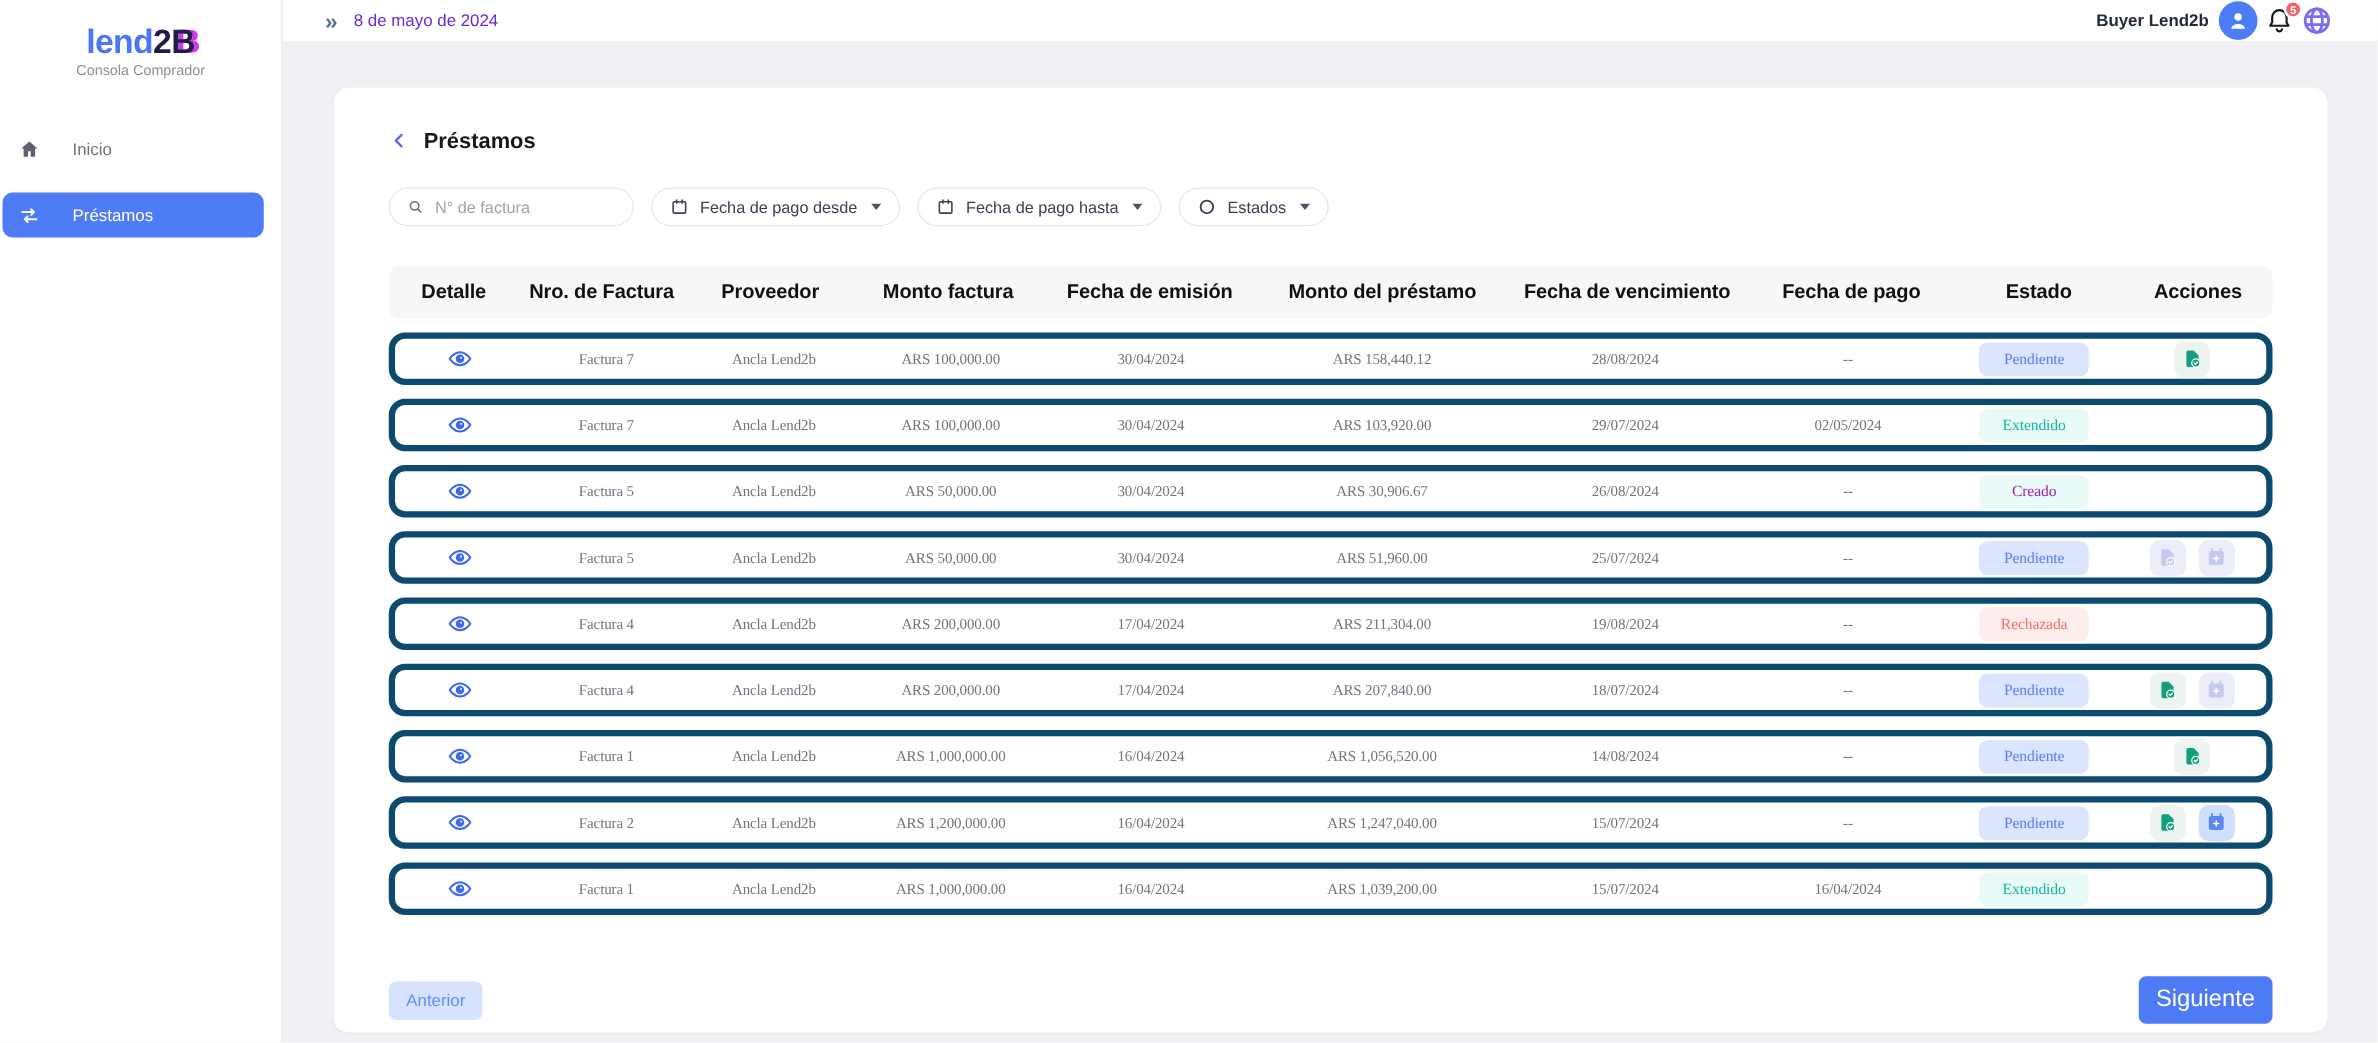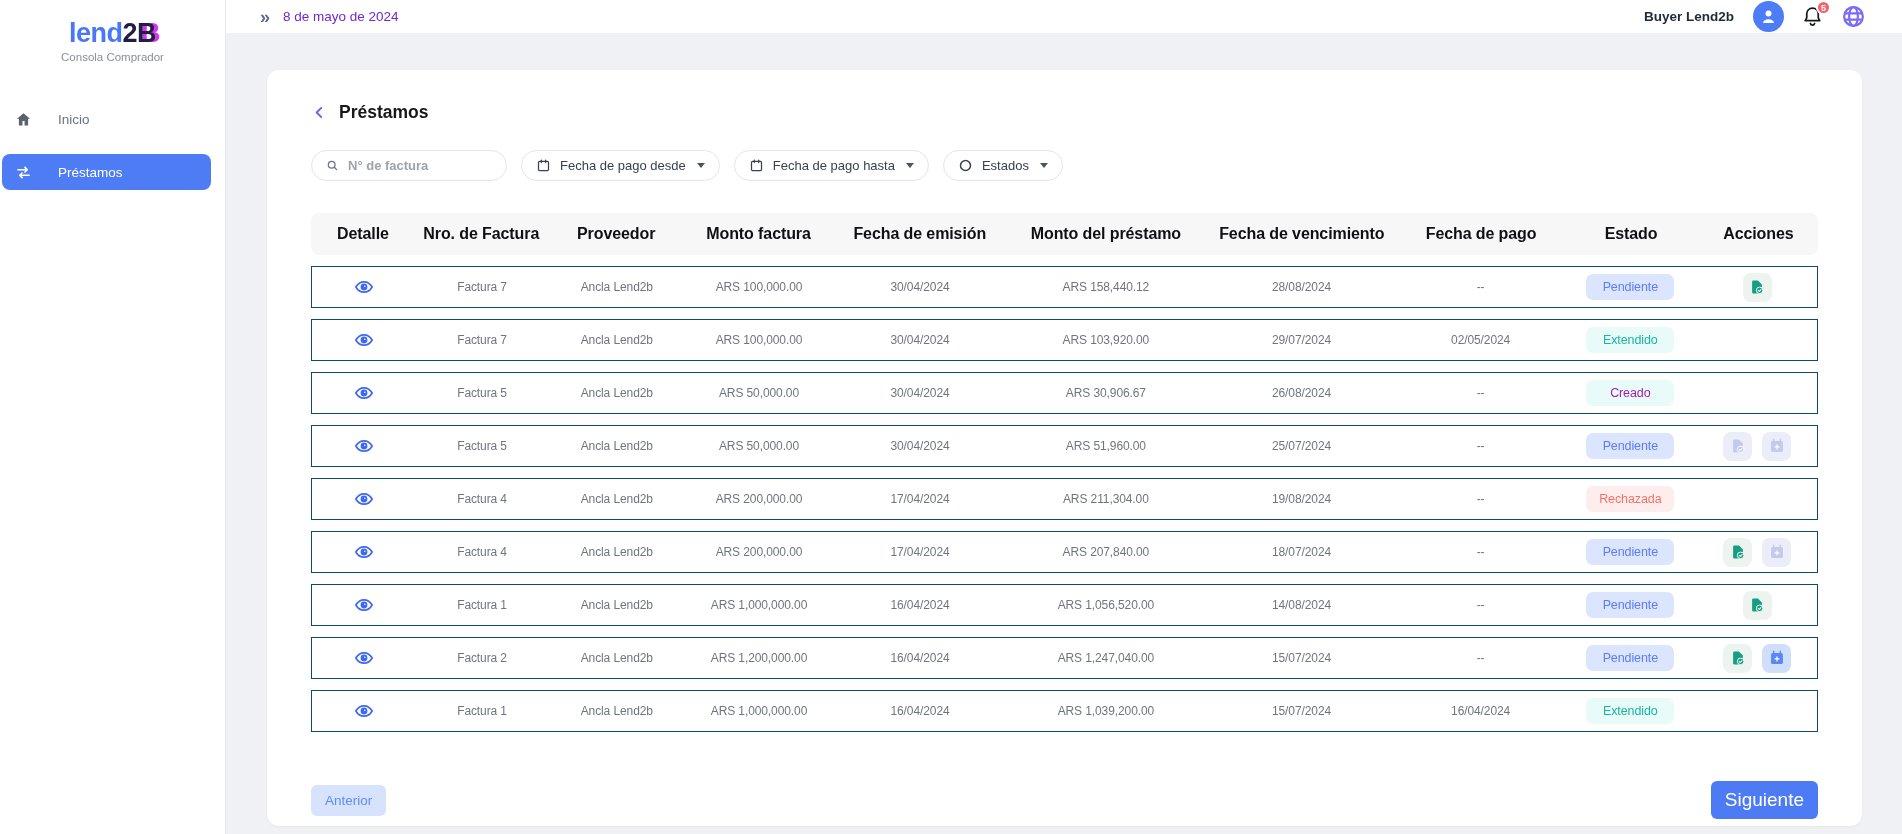--- a/index.html
+++ b/index.html
@@ -22,44 +22,44 @@
   .nav-item{height:36px;display:flex;align-items:center;gap:26px;padding-left:13px;margin:0 14px 0 2px;border-radius:8px;cursor:pointer;}
   .nav-item .ni-icon{width:17px;height:17px;color:#5b616e;display:flex;align-items:center;}
   .nav-item .ni-label{font-size:13.5px;color:#6b7280;}
   .nav-item.active{background:#4d7cf5;}
   .nav-item.active .ni-icon{color:#fff;}
   .nav-item.active .ni-label{color:#fff;}
   
   .topbar{position:absolute;left:226px;top:0;right:0;height:33px;background:#fff;display:flex;align-items:center;padding:0 36px 0 34px;z-index:2;}
   .tb-chevrons{font-size:18px;font-weight:700;color:#5b6b8c;margin-right:13px;line-height:1;}
   .tb-date{font-size:13.5px;color:#6d28d9;}
-  .tb-right{margin-left:auto;display:flex;align-items:center;gap:17px;}
+  .tb-right{margin-left:auto;display:flex;align-items:center;gap:6px;}
   .tb-user{font-size:13.5px;font-weight:600;color:#1f2937;margin-right:2px;}
   .avatar{width:31px;height:31px;border-radius:50%;background:#4d7df6;display:flex;align-items:center;justify-content:center;cursor:pointer;}
   .bell-wrap{position:relative;cursor:pointer;display:flex;}
   .bell-badge{position:absolute;top:-5px;right:-7px;min-width:15px;height:15px;border-radius:50%;background:#f4626b;color:#fff;font-size:9px;font-weight:700;display:flex;align-items:center;justify-content:center;border:2px solid #fff;}
   .globe-wrap{cursor:pointer;display:flex;}
   
   .card{position:absolute;left:267px;top:70px;width:1595px;height:756px;background:#fff;border-radius:12px;box-shadow:0 1px 3px rgba(20,20,40,.04);padding:32px 44px;}
   .title-row{display:flex;align-items:center;gap:11px;}
   .title-back{color:#6064f1;display:flex;cursor:pointer;}
   .page-title{font-size:17.5px;font-weight:700;color:#18181b;}
   
   .filters{margin-top:27px;display:flex;align-items:center;gap:14px;}
   .pill{height:31px;border:1.5px solid #e4e6ea;border-radius:16px;background:#fff;display:flex;align-items:center;gap:9px;padding:0 14px;font-size:13px;color:#374151;cursor:pointer;white-space:nowrap;}
   .search-pill{width:196px;cursor:text;}
-  .search-pill input{border:none;outline:none;width:100%;font-size:13px;font-family:inherit;color:#0f172a;background:transparent;font-weight:bold;}
+  .search-pill input{border:none;outline:none;width:100%;font-size:13px;font-family:inherit;color:#0f172a;background:transparent;}
   .search-pill input::placeholder{color:#9ca3af;}
   .caret{width:0;height:0;border-left:4.5px solid transparent;border-right:4.5px solid transparent;border-top:5.5px solid #4b5563;margin-left:2px;}
   
   .table{margin-top:32px;}
   .trow{display:grid;grid-template-columns:6.9% 8.8% 9.1% 9.8% 11.6% 13.1% 12.9% 10.9% 9.0% 7.9%;align-items:center;}
   .thead{height:42px;background:#f7f7f8;border-radius:8px;}
   .thead .th{font-size:16px;font-weight:700;color:#101014;text-align:center;letter-spacing:-0.1px;}
-  .tbody .trow{height:42px;background:#fff;border:1px solid #0c4a6e;border-radius:0;margin-top:11px;box-shadow:0 1px 2px rgba(10,10,30,.02);}
+  .tbody .trow{height:42px;background:#fff;border:5px solid #0c4a6e;border-radius:13px;margin-top:11px;box-shadow:0 1px 2px rgba(10,10,30,.02);font-family:Liberation Serif, serif;}
   .td{font-size:12px;color:#6f7580;text-align:center;letter-spacing:-0.1px;}
   .eye-btn{background:none;border:none;cursor:pointer;display:flex;margin:0 auto;color:#3e68f0;padding:0;}
   .badge{display:inline-block;min-width:88px;padding:6px 10px;border-radius:7px;font-size:12.5px;text-align:center;}
   .actions-cell{display:flex;justify-content:center;gap:10px;}
   .act-btn{width:29px;height:29px;border:none;border-radius:8px;display:flex;align-items:center;justify-content:center;cursor:pointer;padding:0;}
   .act-btn.disabled{cursor:default;}
   
   .pagination{margin-top:49px;display:flex;align-items:center;position:relative;}
   .btn-prev{background:#d7e3fc;color:#5f8df7;border:none;border-radius:6px;padding:8px 14px;font-size:13.5px;font-family:inherit;cursor:pointer;}
   .page-info{position:absolute;left:0;right:0;text-align:right;font-size:13.5px;color:#27272a;}

